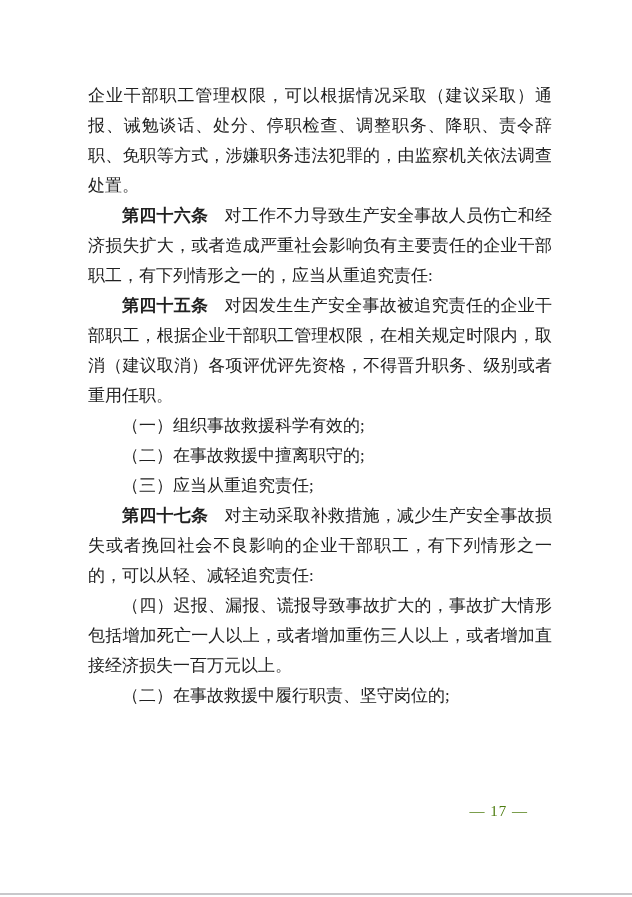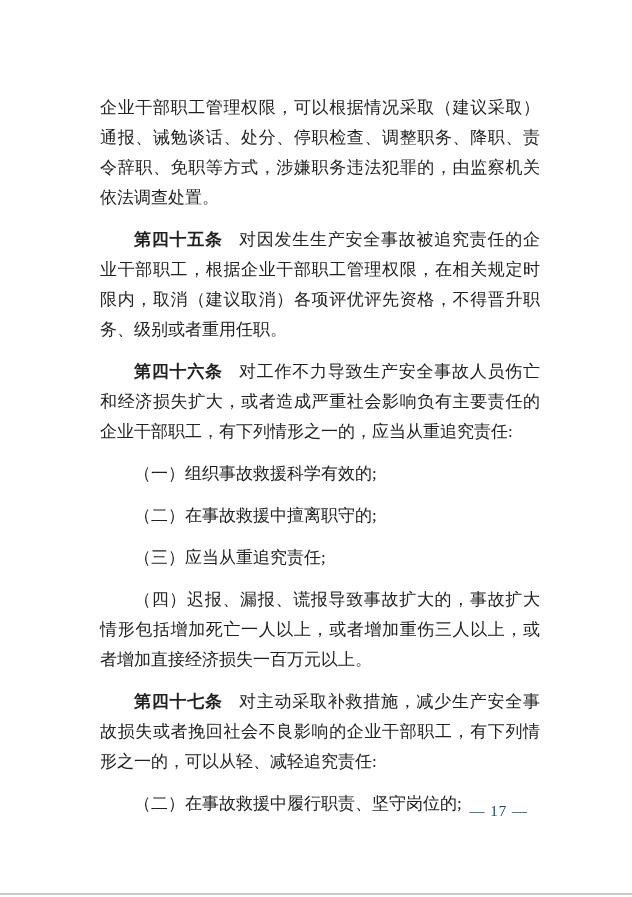--- a/index.html
+++ b/index.html
@@ -16,21 +16,21 @@
     font-family: "Liberation Serif", "DejaVu Serif", serif;
     color: #212121;
   }
   .body-text {
     position: absolute;
     left: 88px;
     top: 81px;
     width: 464px;
   }
   p.para {
-    margin: 12px;
+    margin: 0;
     font-size: 17px;
     line-height: 30px;
     text-align: justify;
     text-indent: 2em;
     color: #212121;
     word-break: break-all;
   }
   p.para.continuation {
     text-indent: 0;
   }
@@ -43,53 +43,53 @@
   .footer {
     position: absolute;
     left: 88px;
     top: 803px;
     width: 464px;
     box-sizing: border-box;
     padding-right: 24px;
     text-align: right;
     font-size: 15px;
     letter-spacing: 1px;
-    color: #0c4a6e;
+    color: #4d7c0f;
   }
   .bottom-rule {
     position: absolute;
     left: 0;
     bottom: 2px;
     width: 100%;
     height: 2px;
     background: #c8c8cb;
   }
 </style>
 </head>
 <body>
 
 <div class="page">
 
   <div class="body-text">
 
     <p class="para continuation"><b class="lead"></b><span>企业干部职工管理权限，可以根据情况采取（建议采取）通报、诫勉谈话、处分、停职检查、调整职务、降职、责令辞职、免职等方式，涉嫌职务违法犯罪的，由监察机关依法调查处置。</span></p>
 
+    <p class="para"><b class="lead">第四十六条</b><span>对工作不力导致生产安全事故人员伤亡和经济损失扩大，或者造成严重社会影响负有主要责任的企业干部职工，有下列情形之一的，应当从重追究责任:</span></p>
+
     <p class="para"><b class="lead">第四十五条</b><span>对因发生生产安全事故被追究责任的企业干部职工，根据企业干部职工管理权限，在相关规定时限内，取消（建议取消）各项评优评先资格，不得晋升职务、级别或者重用任职。</span></p>
-
-    <p class="para"><b class="lead">第四十六条</b><span>对工作不力导致生产安全事故人员伤亡和经济损失扩大，或者造成严重社会影响负有主要责任的企业干部职工，有下列情形之一的，应当从重追究责任:</span></p>
 
     <p class="para"><b class="lead"></b><span>（一）组织事故救援科学有效的;</span></p>
 
     <p class="para"><b class="lead"></b><span>（二）在事故救援中擅离职守的;</span></p>
 
     <p class="para"><b class="lead"></b><span>（三）应当从重追究责任;</span></p>
 
+    <p class="para"><b class="lead">第四十七条</b><span>对主动采取补救措施，减少生产安全事故损失或者挽回社会不良影响的企业干部职工，有下列情形之一的，可以从轻、减轻追究责任:</span></p>
+
     <p class="para"><b class="lead"></b><span>（四）迟报、漏报、谎报导致事故扩大的，事故扩大情形包括增加死亡一人以上，或者增加重伤三人以上，或者增加直接经济损失一百万元以上。</span></p>
-
-    <p class="para"><b class="lead">第四十七条</b><span>对主动采取补救措施，减少生产安全事故损失或者挽回社会不良影响的企业干部职工，有下列情形之一的，可以从轻、减轻追究责任:</span></p>
 
 
     <p class="para"><b class="lead"></b><span>（二）在事故救援中履行职责、坚守岗位的;</span></p>
 
 
 
   </div>
 
   <div class="footer">— 17 —</div>
 

